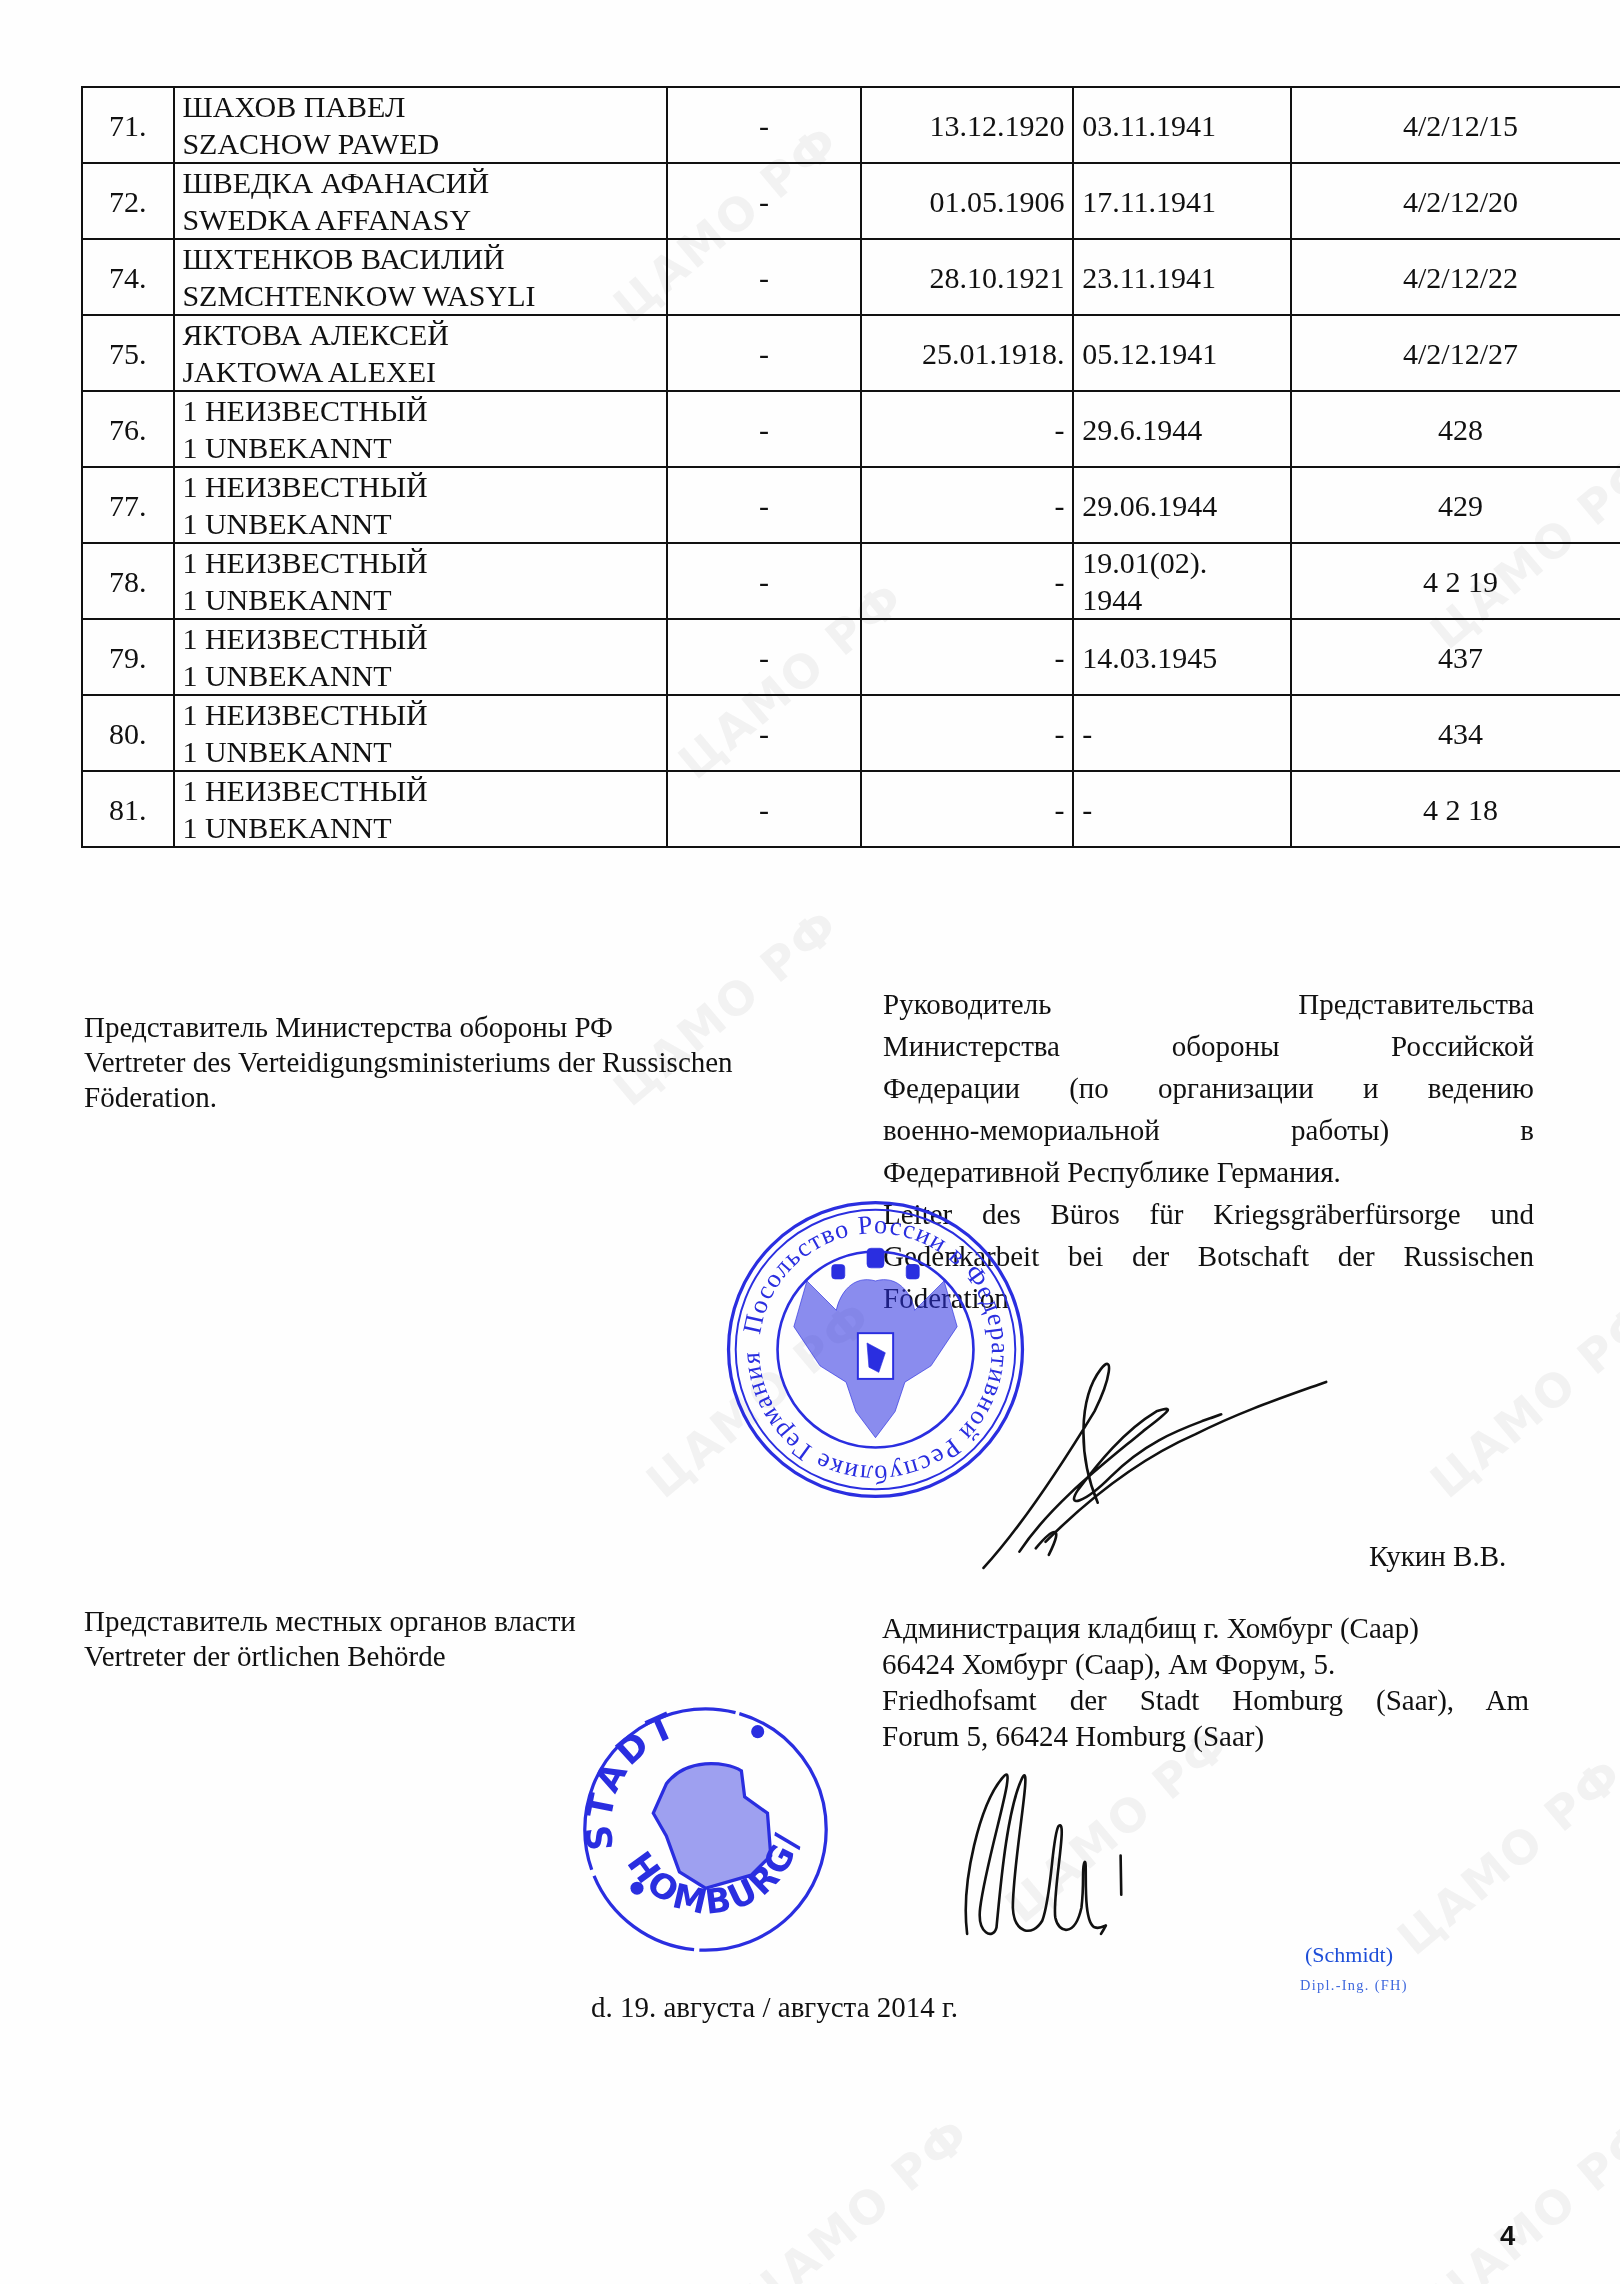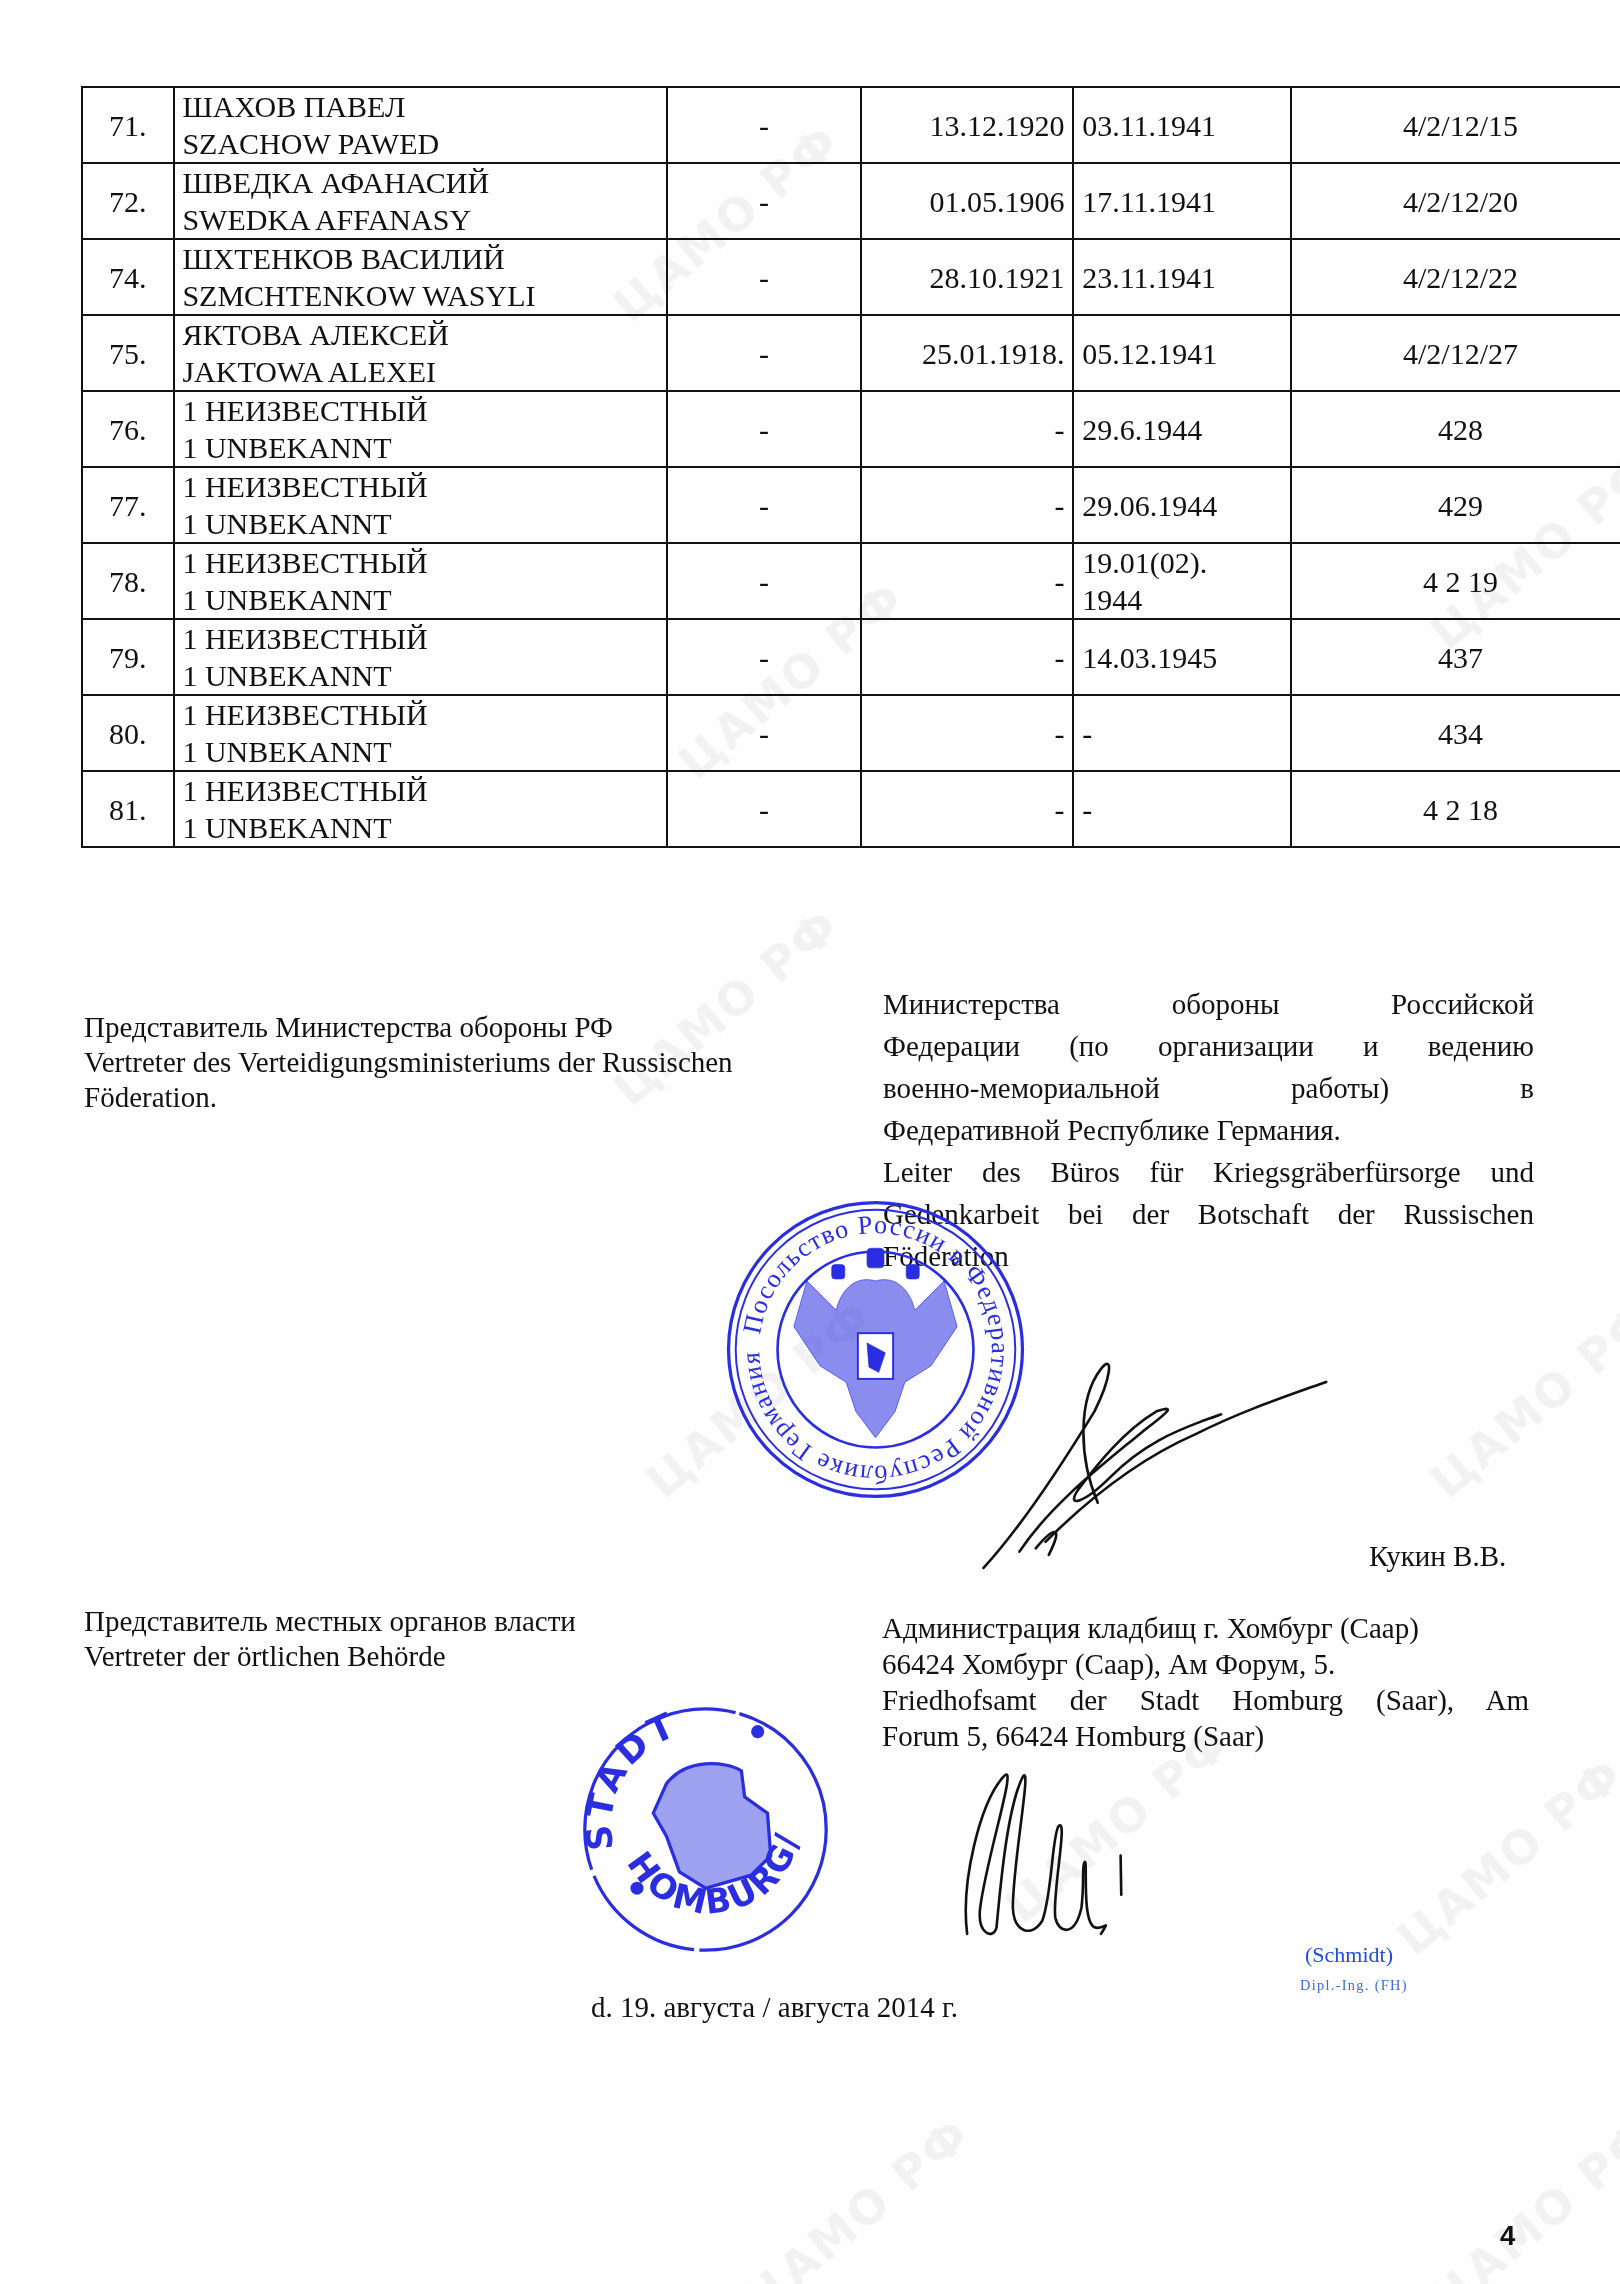--- a/index.html
+++ b/index.html
@@ -196,20 +196,21 @@
   </tbody>
   </table>
 
   <div class="txt" style="left:84px;top:1010px;line-height:35px;">
     <div>Представитель Министерства обороны РФ</div>
     <div>Vertreter des Verteidigungsministeriums der Russischen</div>
     <div>Föderation.</div>
   </div>
 
   <div class="txt" style="left:883px;top:983px;width:651px;">
+    <div class="just">Руководитель Представительства</div>
     <div class="just">Министерства обороны Российской</div>
     <div class="just">Федерации (по организации и ведению</div>
     <div class="just">военно-мемориальной работы) в</div>
     <div>Федеративной Республике Германия.</div>
     <div class="just">Leiter des Büros für Kriegsgräberfürsorge und</div>
     <div class="just">Gedenkarbeit bei der Botschaft der Russischen</div>
     <div>Föderation</div>
   </div>
 
   <svg class="stamp" style="left:722px;top:1196px;" width="307" height="307" viewBox="0 0 470 470">

